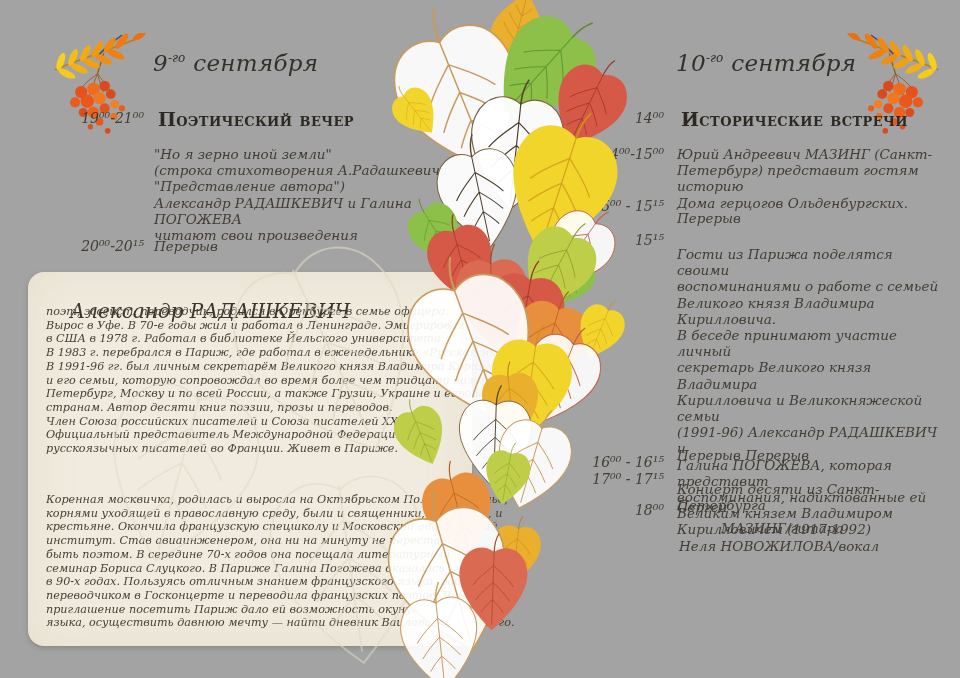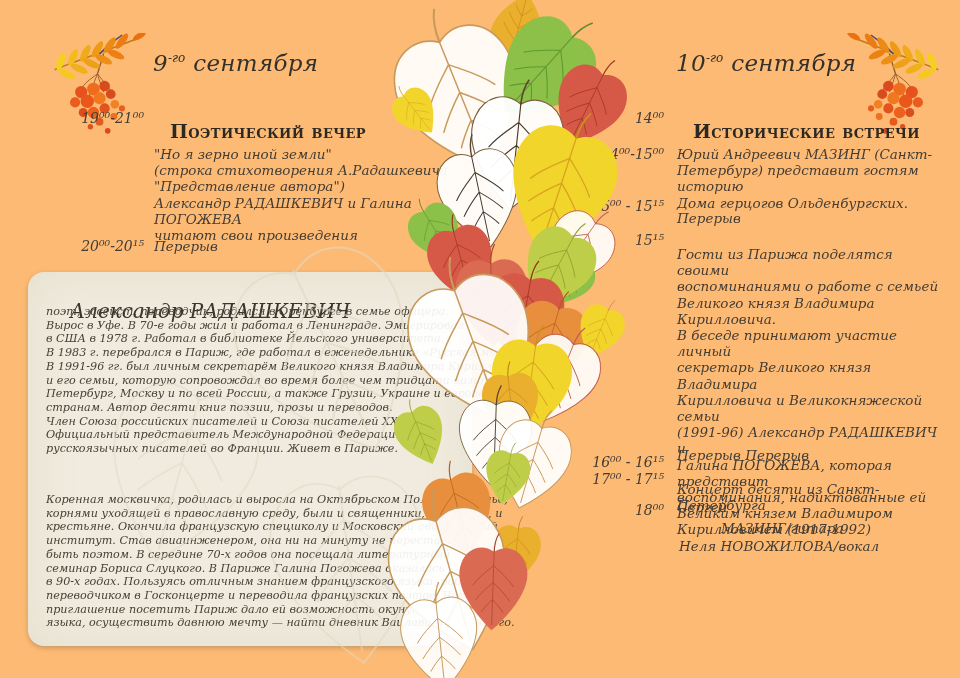--- a/index.html
+++ b/index.html
@@ -1,34 +1,34 @@
 <!DOCTYPE html>
 <html><head>
 <meta charset="utf-8">
 <style>
   html,body{margin:0;padding:0;background:#ffffff;}
   #page{
-    position:relative;width:960px;height:678px;background:#fdba74;overflow:hidden;
+    position:relative;width:960px;height:678px;background:#a3a3a3;overflow:hidden;
     font-family:"DejaVu Serif","Liberation Serif",serif;font-style:italic;color:#423c34;
   }
   
   .date{position:absolute;font-size:23px;color:#34302a;letter-spacing:.3px;}
   .date .d-sup{font-size:12px;letter-spacing:0;}
   .date .d-month{margin-left:8px;}
   .date-l{left:153px;top:50px;}
   .date-r{left:676px;top:50px;}
   
   .time{position:absolute;font-size:14px;color:#423c34;}
   .gut-l{left:26px;width:118px;text-align:right;}
   .gut-r{left:552px;width:112px;text-align:right;}
   .tl1{top:110px;} .tl2{top:238px;}
   .tr1{top:110px;} .tr2{top:146px;} .tr3{top:198px;} .tr4{top:232px;}
   .tr5{top:454px;text-align:right;} .tr6{top:471px;} .tr7{top:502px;}
   
-  .evt-h{position:absolute;margin:16px;font-style:normal;font-weight:bold;font-variant:small-caps;
+  .evt-h{position:absolute;margin:4px;font-style:normal;font-weight:bold;font-variant:small-caps;
          font-size:19px;letter-spacing:.4px;color:#2c2923;}
   .hl1{left:154px;top:104px;}
   .hr1{left:677px;top:104px;}
   
   .para{position:absolute;font-size:13.5px;line-height:16.2px;color:#423c34;white-space:pre-line;}
   .pl1{left:154px;top:146px;width:300px;}
   .pl-break{left:154px;top:238px;}
   .pr-mazing{left:677px;top:146px;width:270px;}
   .pr-break1{left:677px;top:210px;}
   .pr-guests{left:677px;top:246px;width:270px;}

